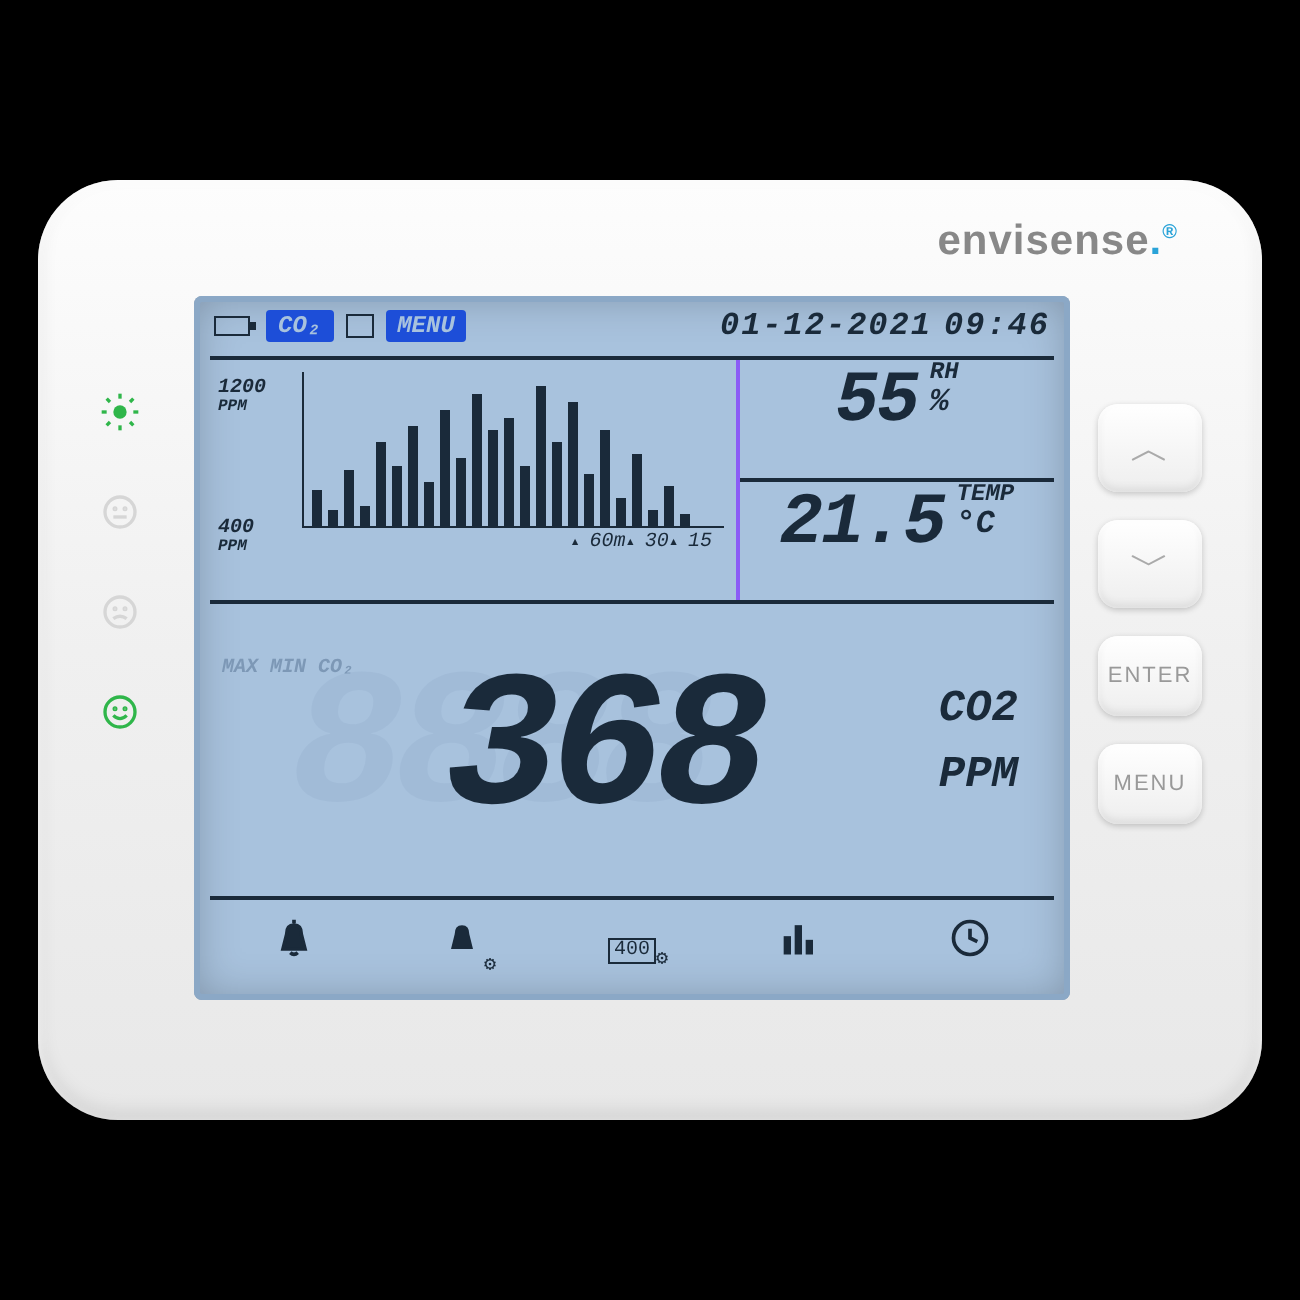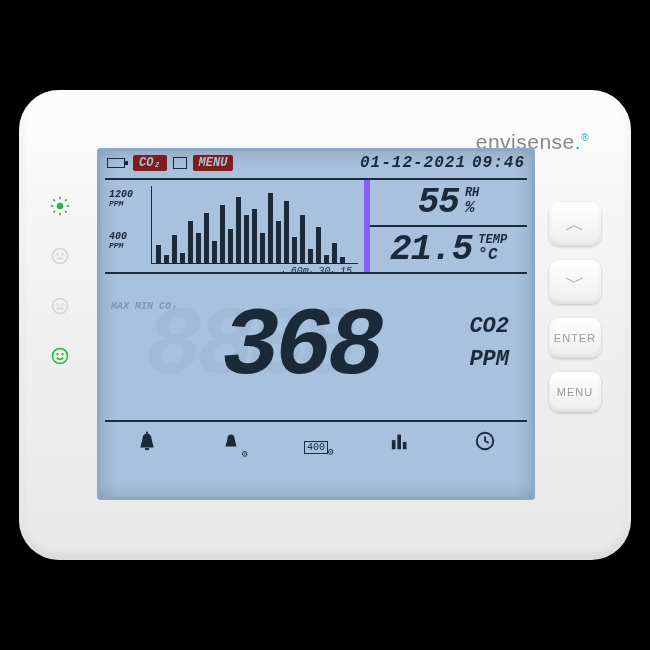--- a/index.html
+++ b/index.html
@@ -11,22 +11,22 @@
   }
   .device {
     width: 612px; height: 470px;
     background: linear-gradient(180deg, #fdfdfd 0%, #f0f0f0 50%, #e8e8e8 100%);
     border-radius: 40px;
     box-shadow: inset 0 2px 6px rgba(255,255,255,0.8), inset 0 -4px 10px rgba(0,0,0,0.1), 0 6px 18px rgba(0,0,0,0.35);
     position: relative;
     padding: 22px 24px 28px 24px;
   }
   .brand {
-    position: absolute; top: 40px; right: 42px;
-    font-size: 21px; font-weight: 400; color: #888;
+    position: absolute; top: 19px; right: 42px;
+    font-size: 21px; font-weight: 700; color: #888;
     letter-spacing: 0.5px;
   }
   .brand .accent { color: #2aa3d8; }
   .brand sup { font-size: 10px; color: #2aa3d8; }
 
   .status-col {
     position: absolute; left: 30px; top: 105px;
     display: flex; flex-direction: column; gap: 28px; align-items: center;
   }
   .status-col .ind { width: 22px; height: 22px; display:flex; align-items:center; justify-content:center; }
@@ -42,42 +42,42 @@
     box-shadow: inset 0 0 0 3px #8ba8c6, inset 0 0 22px rgba(0,0,0,0.25);
     color: #1a2a3a;
     font-family: "Courier New", monospace;
     overflow: hidden;
   }
   .scr-header {
     display:flex; align-items:center; gap:6px;
     padding: 6px 10px 0 10px;
     font-size: 13px; font-weight: bold; font-style: italic;
   }
-  .pill { background:#7f1d1d; color:#a8c2dd; padding:1px 6px; border-radius:2px; font-style: italic; font-size:12px; }
+  .pill { background:#1d4ed8; color:#a8c2dd; padding:1px 6px; border-radius:2px; font-style: italic; font-size:12px; }
   .hdr-batt { width:18px; height:10px; border:1.5px solid #1a2a3a; position:relative; margin-right:2px; }
   .hdr-batt::after { content:""; position:absolute; right:-4px; top:2px; width:3px; height:4px; background:#1a2a3a; }
   .hdr-icon { width:14px; height:12px; border:1.5px solid #1a2a3a; display:inline-block; }
   .hdr-date { margin-left:auto; font-family:"Courier New",monospace; letter-spacing:1px; font-size:16px; font-style:italic; font-weight:bold; }
   .hdr-time { font-family:"Courier New",monospace; letter-spacing:1px; font-size:16px; font-style:italic; font-weight:bold; }
 
   .row1 { display:flex; border-top:2px solid #1a2a3a; margin:6px 8px 0 8px; }
   .chart-box {
-    flex: 0 0 265px; height:92px; border-right:6px solid #8b5cf6;
+    flex: 0 0 265px; height:120px; border-right:2px solid #8b5cf6;
     position:relative; padding:6px 6px 2px 46px;
   }
   .ylab { position:absolute; left:4px; font-size:10px; font-style:italic; font-weight:bold; line-height:1; }
   .ylab.top { top:10px; }
   .ylab.bot { bottom:22px; }
   .ylab small { font-size:8px; display:block; }
   .bars { display:flex; align-items:flex-end; gap:3px; height:78px; border-left:1.5px solid #1a2a3a; border-bottom:1.5px solid #1a2a3a; padding:0 4px; }
   .bar { width:5px; background:#1a2a3a; }
   .xaxis { display:flex; justify-content:flex-end; font-size:10px; padding:2px 6px 0 0; font-style:italic; }
   .xaxis span::before { content:"▴ "; font-size:8px; }
   .side-box { flex:1; display:flex; flex-direction:column; }
-  .rh, .temp { flex:1; display:flex; align-items:center; justify-content:center; gap:6px; font-style:italic; }
+  .rh, .temp { flex:1; display:flex; align-items:flex-start; justify-content:center; gap:6px; font-style:italic; }
   .rh { border-bottom:2px solid #1a2a3a; }
   .bigval { font-size:36px; font-weight:bold; font-family:"Courier New",monospace; letter-spacing:-1px; }
   .unit-stack { font-size:12px; font-weight:bold; line-height:1.1; }
   .unit-stack small { font-size:16px; display:block; }
 
   .row2 { border-top:2px solid #1a2a3a; margin:0 8px; height:148px; position:relative; display:flex; align-items:center; justify-content:center; }
   .minmax { position:absolute; left:6px; top:26px; font-size:10px; font-weight:bold; color:#7d98b6; line-height:1.3; font-style:italic; }
   .ghost { position:absolute; left:40px; top:18px; font-size:96px; font-weight:bold; color:#9bb5d2; font-family:"Courier New",monospace; letter-spacing:-6px; font-style:italic; opacity:0.5; }
   .co2-val { font-size:96px; font-weight:bold; font-family:"Courier New",monospace; letter-spacing:-5px; font-style:italic; position:relative; z-index:2; margin-left:-30px; }
   .co2-unit { position:absolute; right:18px; top:36px; font-size:22px; font-weight:bold; line-height:1.5; font-style:italic; }

